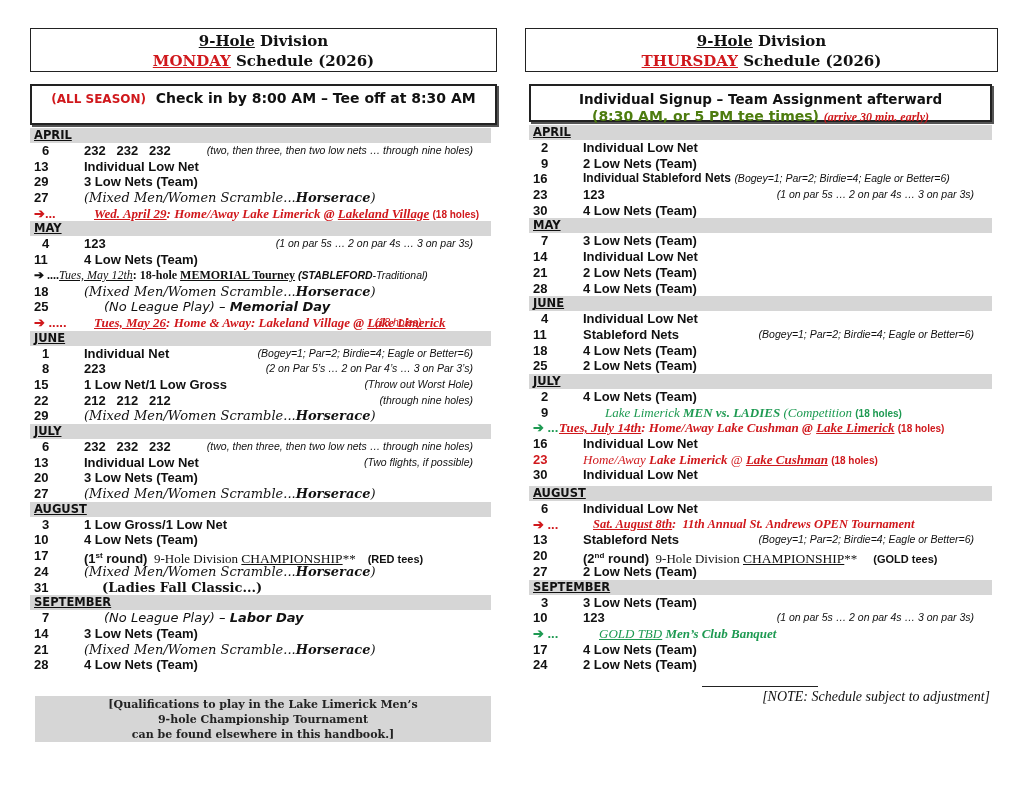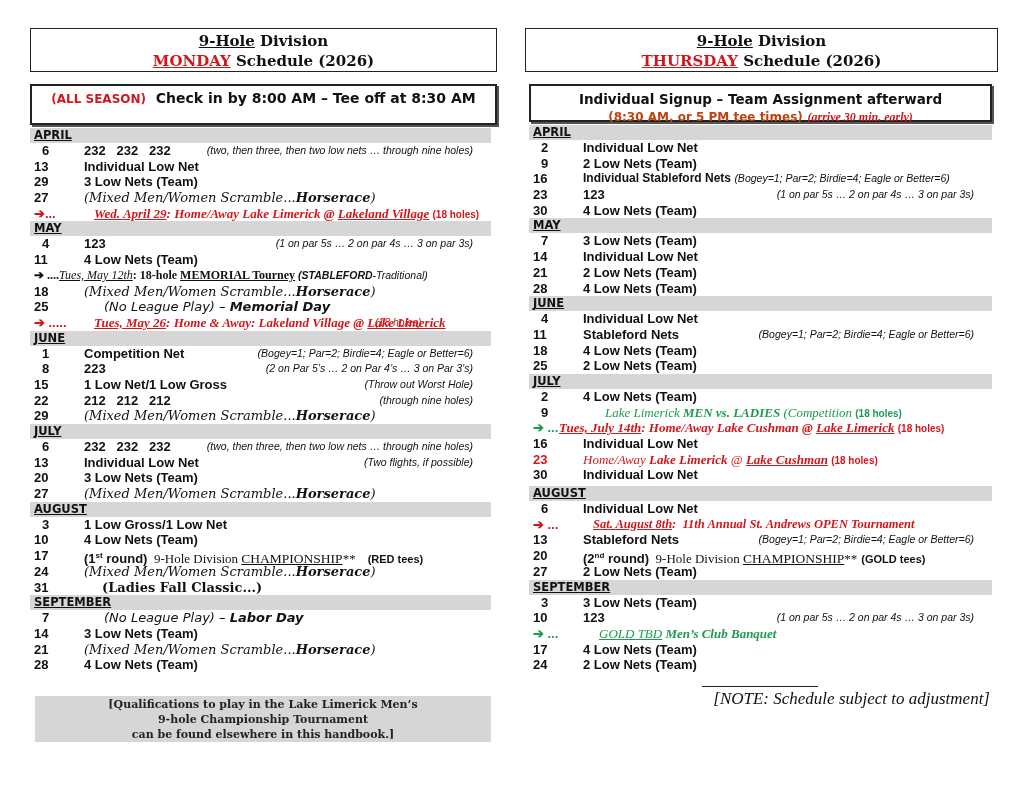--- a/index.html
+++ b/index.html
@@ -27,21 +27,21 @@
     margin-top: 12px;
     border: 2px solid #222;
     box-shadow: 2px 2px 0 #555;
     text-align: center;
     font-weight: bold;
     font-family: "DejaVu Sans", sans-serif;
   }
   .left .banner { height: 41px; font-size: 14px; line-height: 24px; margin-left: 0; }
   .left .banner .red { color: #d0181c; font-size: 12px; }
   .right .banner { height: 38px; font-size: 13.5px; line-height: 17px; padding-top: 5px; margin-left: 4px; margin-right: 6px; }
-  .right .banner .red { color: #c2410c; font-size: 12px; }
+  .right .banner .red { color: #4d7c0f; font-size: 14px; }
   .right .banner .redit { color: #d0181c; font-family: "Liberation Serif", serif; font-style: italic; font-size: 12px; }
 
   .sched { margin-top: 3px; }
   .right .sched { margin-top: 3px; padding-left: 4px; }
   .month {
     background: #d6d6d6;
     height: 15px;
     font-family: "DejaVu Sans", sans-serif;
     font-weight: bold;
     font-size: 11.5px;
@@ -86,21 +86,21 @@
     background: #d6d6d6;
     text-align: center;
     font-family: "DejaVu Serif", serif;
     font-weight: bold;
     font-size: 11px;
     line-height: 15px;
     padding-top: 1px;
     color: #222;
   }
   .note-line { position: absolute; left: 702px; top: 686px; width: 116px; border-top: 1.5px solid #222; }
-  .note { position: absolute; right: 34px; top: 689px; font-family: "Liberation Serif", serif; font-style: italic; font-size: 17px; }
+  .note { position: absolute; right: 34px; top: 689px; font-family: "Liberation Serif", serif; font-style: italic; font-size: 14px; }
 </style>
 </head>
 <body>
 
 <div class="col left">
   <div class="title-box">
     <div><span class="u">9-Hole</span><span> Division</span></div>
     <div><span class="red">MONDAY</span><span> Schedule (2026)</span></div>
   </div>
   <div class="banner">
@@ -155,21 +155,21 @@
         <span class="e cs"><span>(No League Play) – </span><b>Memorial Day</b></span>
       </div>
     <div class="row">
       <span class="d arrow">➔ .....</span>
       <span class="e red-it" style="left:64px"><b><span class="ul">Tues, May 26</span><span>: Home &amp; Away: Lakeland Village @ </span><span class="ul">Lake Limerick</span></b> <span class="sm-red n">(18 holes)</span></span>
     </div>
 
     <div class="month"><span>JUNE</span></div>
     <div class="row">
         <span class="d c">1</span>
-        <span class="e">Competition Net</span>
+        <span class="e">Individual Net</span>
         <span class="n">(Bogey=1; Par=2; Birdie=4; Eagle or Better=6)</span>
       </div>
     <div class="row">
         <span class="d c">8</span>
         <span class="e">223</span>
         <span class="n">(2 on Par 5’s … 2 on Par 4’s … 3 on Par 3’s)</span>
       </div>
     <div class="row">
         <span class="d">15</span>
         <span class="e">1 Low Net/1 Low Gross</span>
@@ -360,21 +360,21 @@
       <span class="d arrow">➔ ...</span>
       <span class="e red-it" style="left:64px;font-size:12.5px"><b><span class="ul">Sat. August 8th</span><span style="white-space:pre">:  11th Annual St. Andrews OPEN Tournament</span></b></span>
     </div>
     <div class="row">
         <span class="d">13</span>
         <span class="e">Stableford Nets</span>
         <span class="n">(Bogey=1; Par=2; Birdie=4; Eagle or Better=6)</span>
       </div>
     <div class="row">
         <span class="d">20</span>
-        <span class="e champ"><span>(2</span><sup style="font-size:8px">nd</sup><span> round)</span><span class="sv" style="white-space:pre">  9-Hole Division </span><span class="ul">CHAMPIONSHIP</span><span class="sv">**</span><span class="tees" style="margin-left:4px">(GOLD tees)</span></span>
+        <span class="e champ"><span>(2</span><sup style="font-size:8px">nd</sup><span> round)</span><span class="sv" style="white-space:pre">  9-Hole Division </span><span class="ul">CHAMPIONSHIP</span><span class="sv">**</span><span class="tees" style="margin-left:16px">(GOLD tees)</span></span>
       </div>
     <div class="row">
         <span class="d">27</span>
         <span class="e">2 Low Nets (Team)</span>
       </div>
 
     <div class="month"><span>SEPTEMBER</span></div>
     <div class="row">
         <span class="d c">3</span>
         <span class="e">3 Low Nets (Team)</span>

